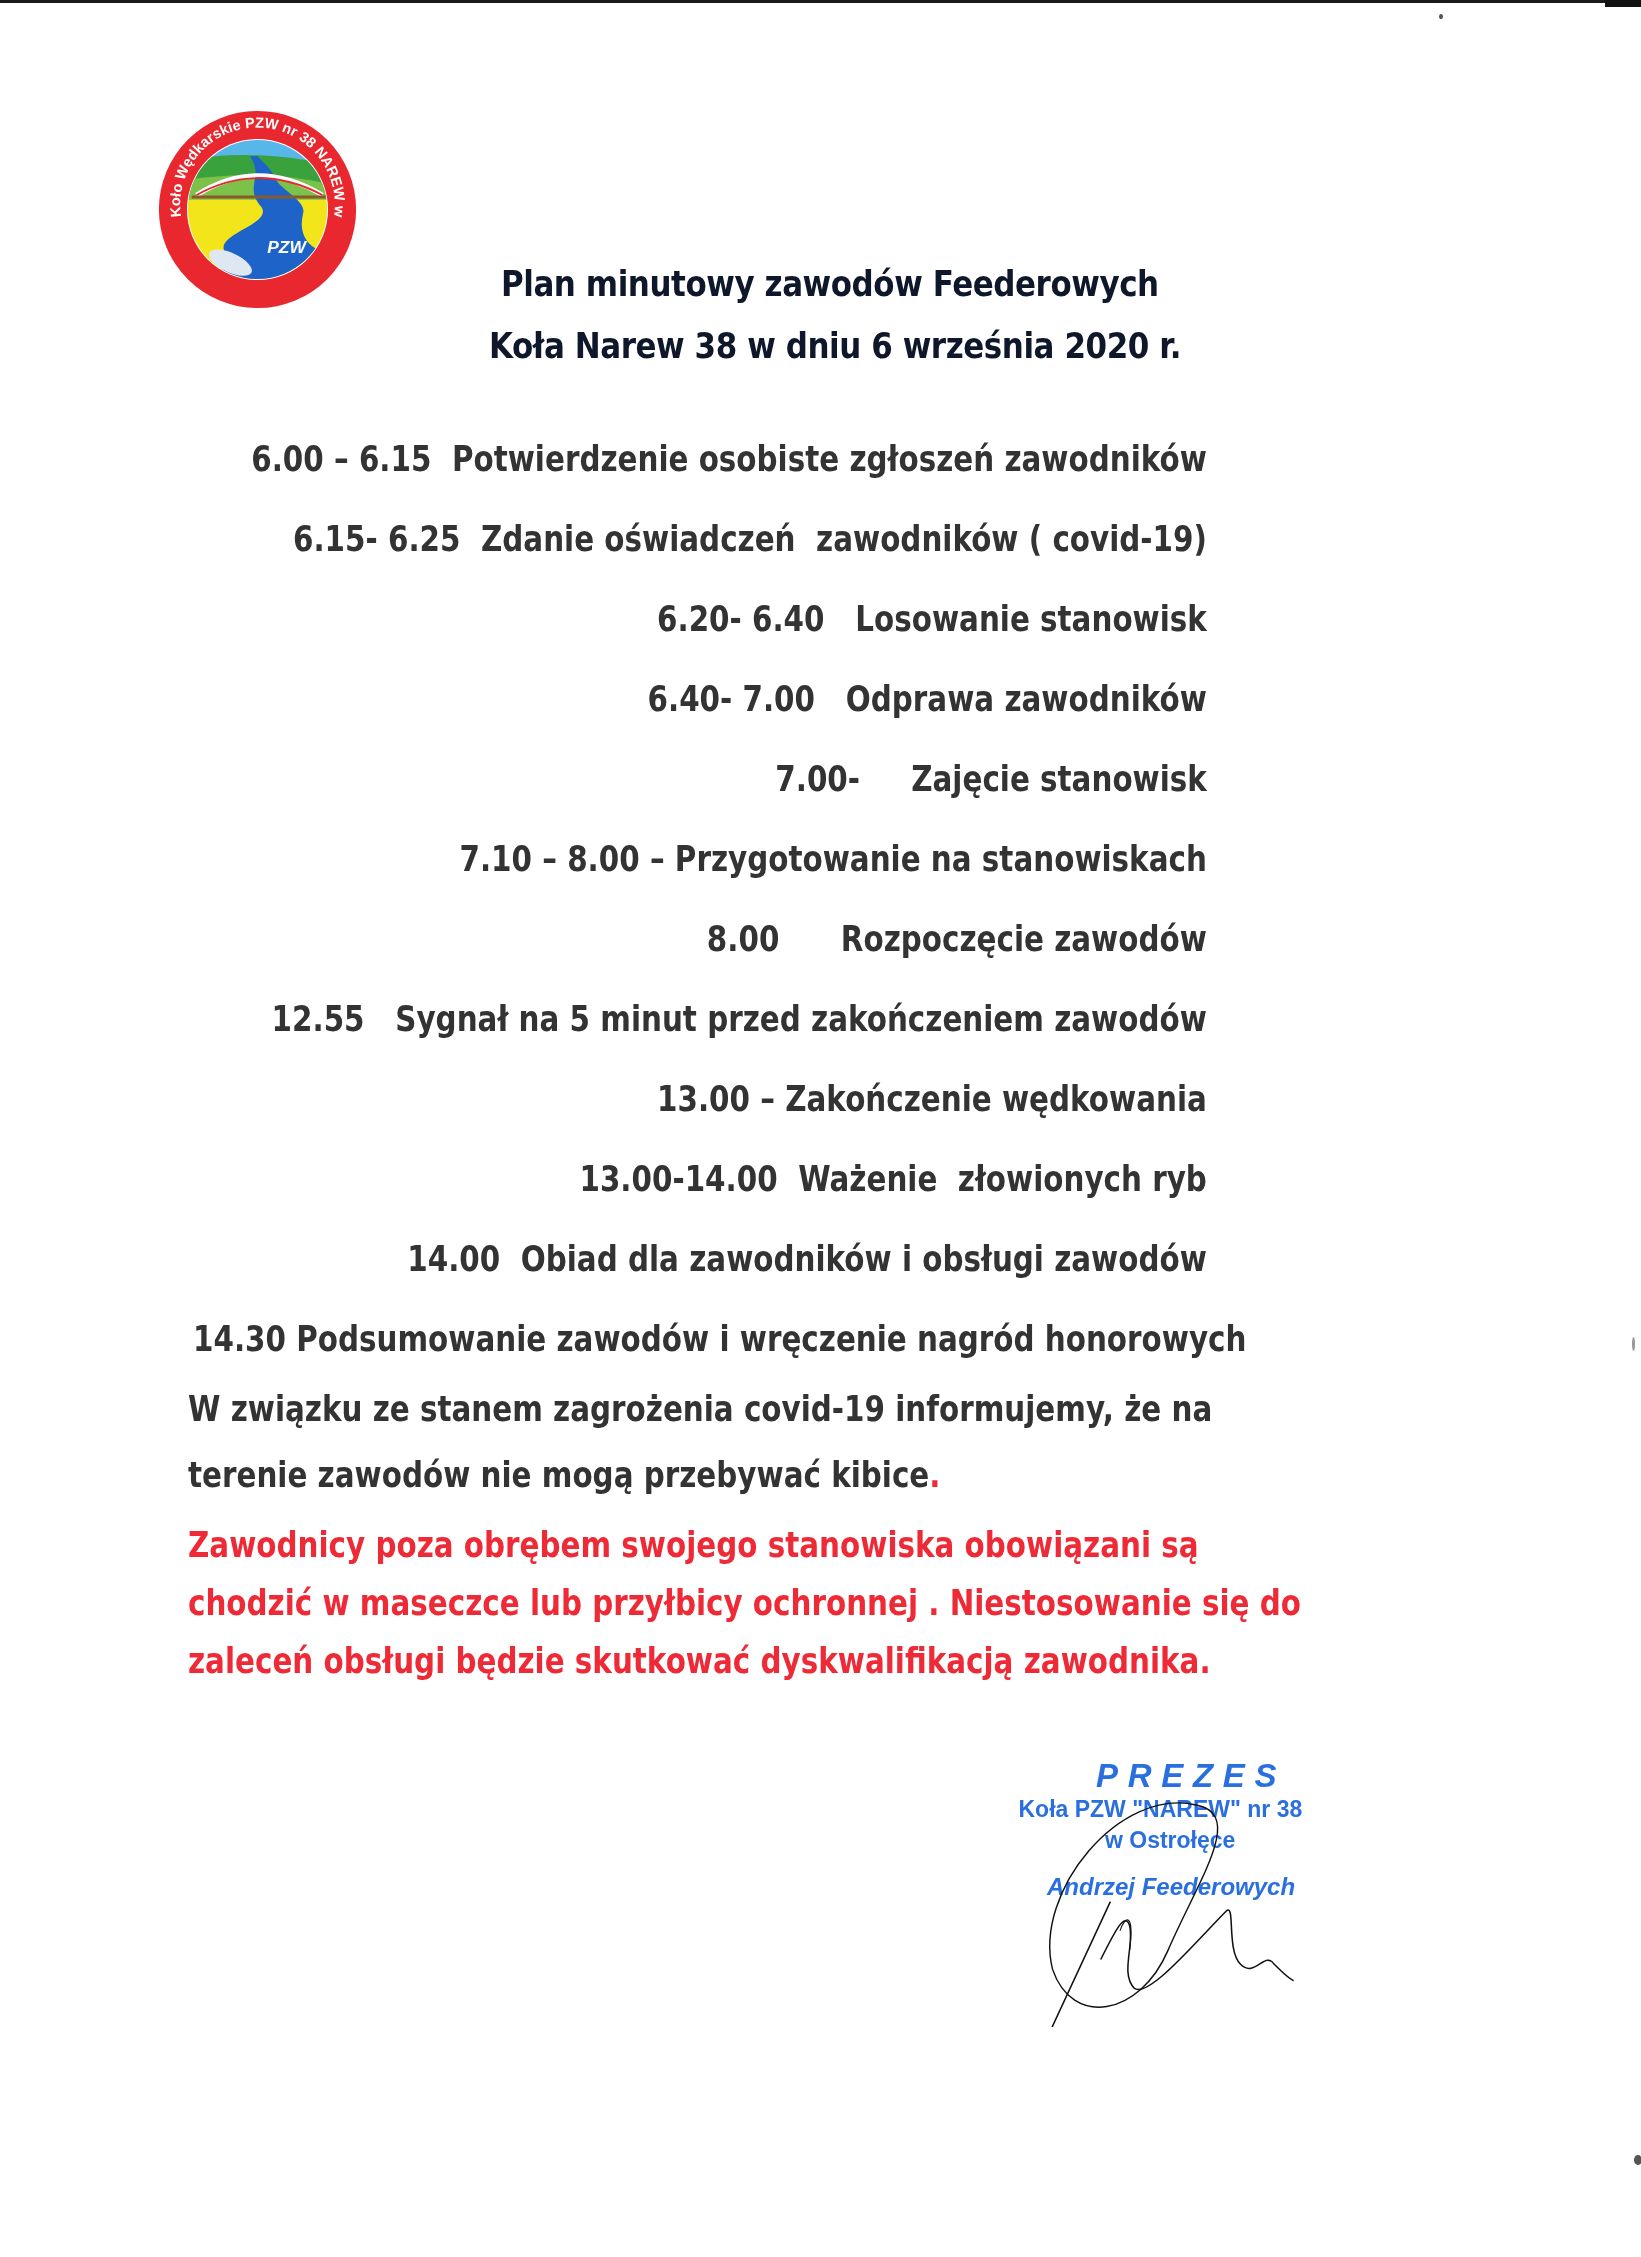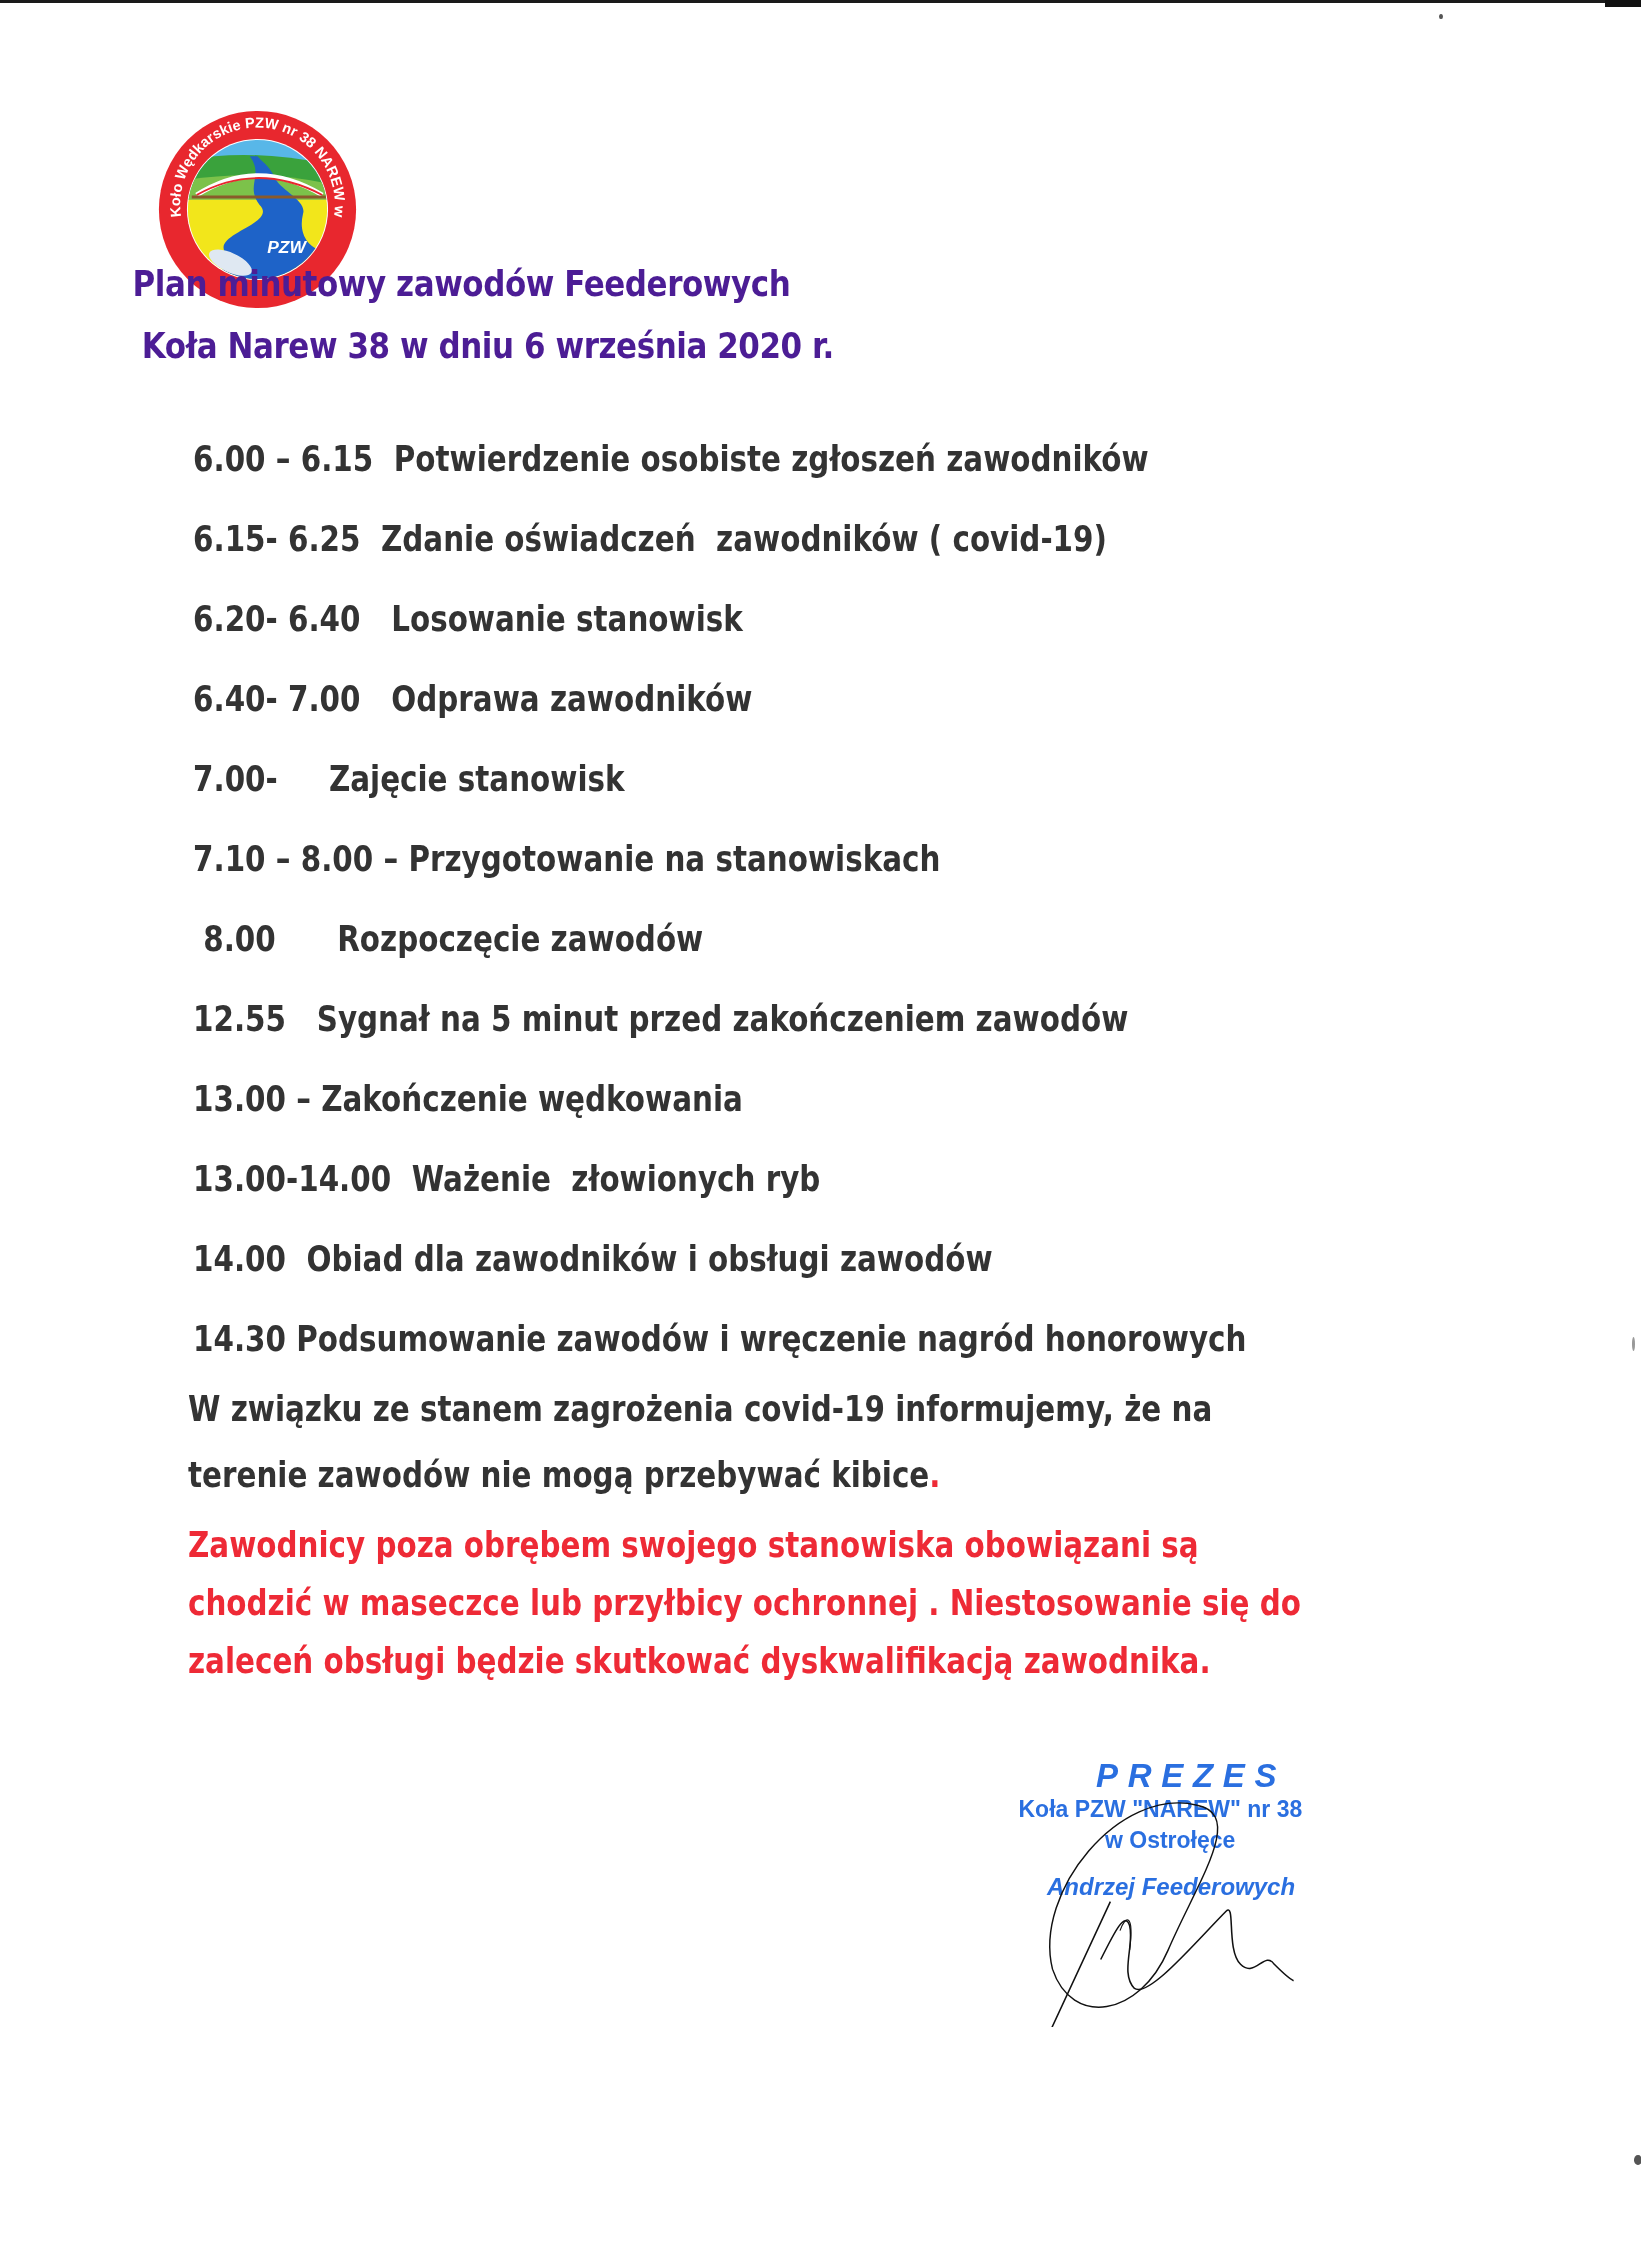--- a/index.html
+++ b/index.html
@@ -15,32 +15,32 @@
     .scan-top-right {
       position: absolute; right: 0; top: 0; width: 36px; height: 6.8px; background: #111;
     }
     .speck { position: absolute; background: #555; border-radius: 50%; }
 
     
     .logo { position: absolute; left: 153px; top: 108px; width: 209px; height: 203px; }
 
     
     .title {
-      position: absolute; left: 0; top: 253px; width: 1641px; text-align: left;
+      position: absolute; left: 0; top: 253px; width: 1641px; text-align: center;
       font-family: "DejaVu Sans", sans-serif; font-weight: bold;
-      color: #4c1d95; letter-spacing: -0.5px;
+      color: #0f172a; letter-spacing: -0.5px;
     }
     .title .line { display: block; font-size: 36px; line-height: 62px; transform: scaleX(0.86); }
     .title .l1 { margin-left: 19.3px; }
     .title .l2 { margin-left: 29px; }
 
     
     .schedule {
       position: absolute; left: 193px; top: 430px; width: 1207px;
-      font-family: "DejaVu Sans", sans-serif; font-weight: bold; color: #333;
+      font-family: "DejaVu Sans", sans-serif; font-weight: bold; color: #333; text-align: right;
     }
     .sched-row {
       height: 80px; font-size: 35px; line-height: 58px; white-space: pre;
       transform-origin: left center; transform: scaleX(0.84);
     }
     .sched-row span { display: inline; }
 
     .notice {
       position: absolute; left: 188px; top: 1376px; width: 1217px;
       font-family: "DejaVu Sans", sans-serif; font-weight: bold;

